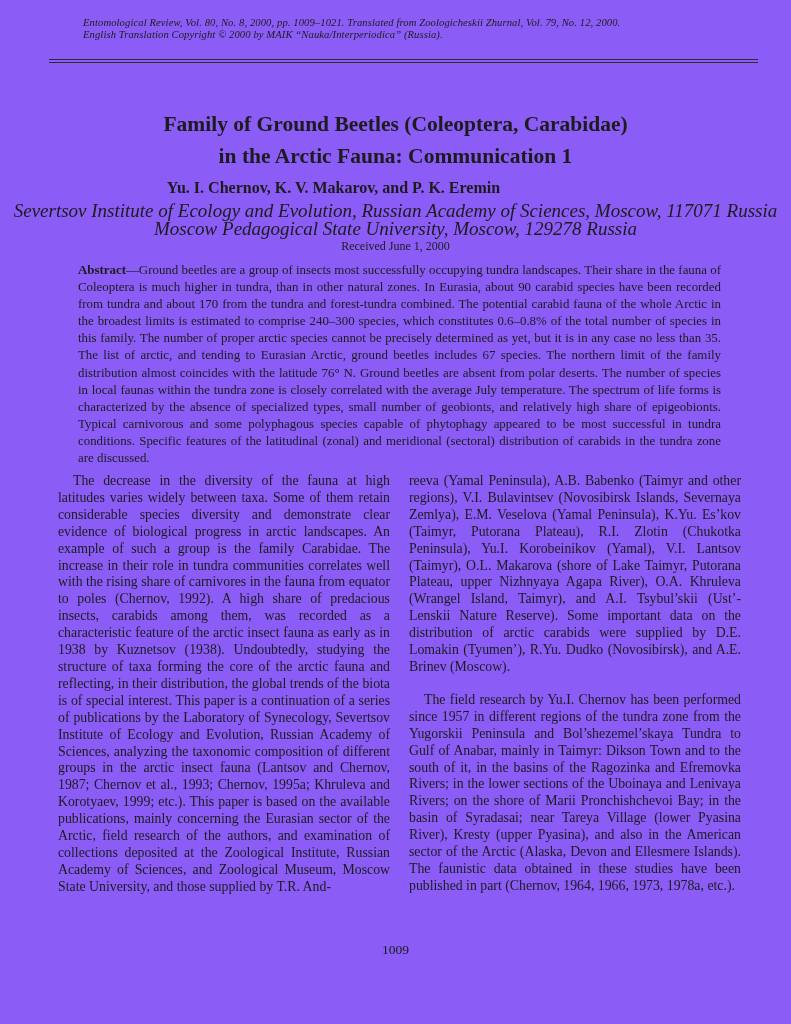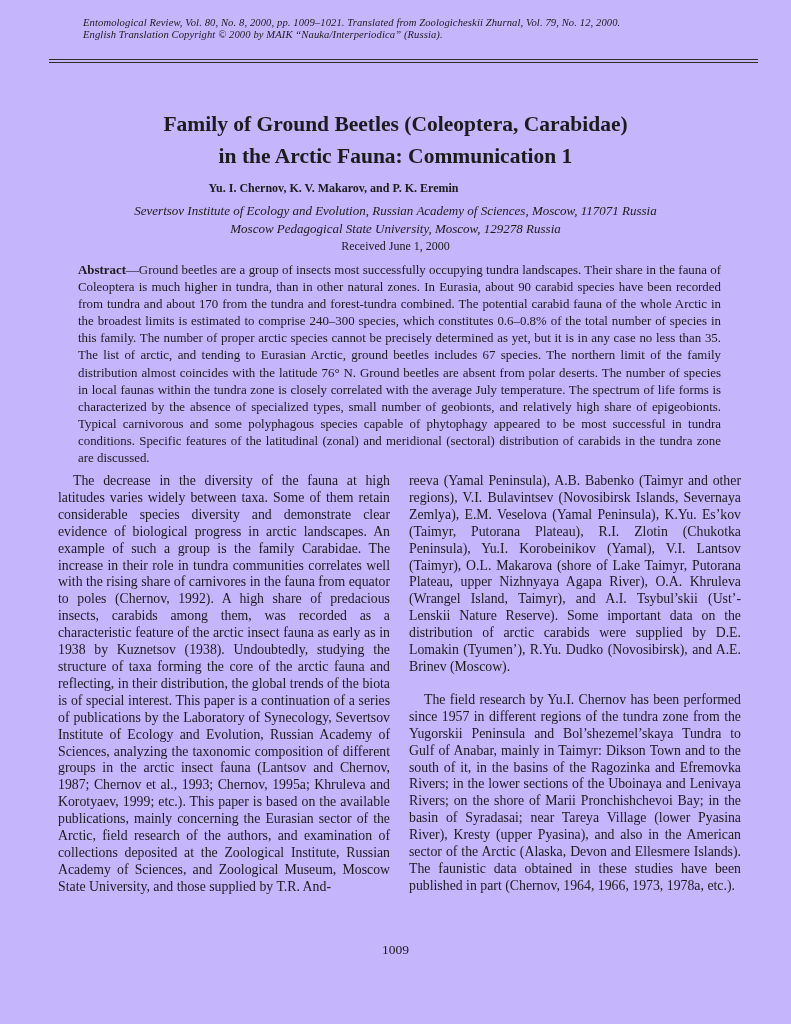--- a/index.html
+++ b/index.html
@@ -1,41 +1,41 @@
 <!DOCTYPE html>
 <html lang="en"><head>
 <meta charset="utf-8">
 <style>
   html, body { margin:0; padding:0; background:#e9e9e9; }
   .page {
     position:relative; width:791px; height:1024px; margin:0 auto;
-    background:#c4b5fd; color:#1c1c1c; overflow:hidden;
+    background:#8b5cf6; color:#1c1c1c; overflow:hidden;
     font-family:"Liberation Serif", "DejaVu Serif", serif;
   }
   .journal-header {
     position:absolute; left:83px; top:17px; width:660px;
     font-style:italic; font-size:10.6px; line-height:12.4px;
     letter-spacing:0.1px;
   }
   .journal-header div { white-space:nowrap; }
   .double-rule {
     position:absolute; left:49px; top:59px; width:709px; height:2px;
     border-top:1.5px solid #2b2b2b; border-bottom:1.5px solid #2b2b2b;
   }
   .title-block {
     position:absolute; left:0; top:108px; width:791px;
     text-align:center; font-weight:bold; font-size:21.5px; line-height:32px;
   }
   .authors-line {
     position:absolute; left:0; top:178px; width:667px;
-    text-align:center; font-weight:bold; font-size:12px; line-height:20px;
+    text-align:center; font-weight:bold; font-size:16px; line-height:20px;
   }
   .affiliations {
     position:absolute; left:0; top:202px; width:791px;
-    text-align:center; font-style:italic; font-size:13px; line-height:17.5px;
+    text-align:center; font-style:italic; font-size:19px; line-height:17.5px;
   }
   .received-line {
     position:absolute; left:0; top:239px; width:791px;
     text-align:center; font-size:12px;
   }
   .abstract-block {
     position:absolute; left:78px; top:262px; width:643px;
     text-align:justify; font-size:12.9px; line-height:17.1px;
   }
   .abstract-block .abstract-label { font-weight:bold; }

